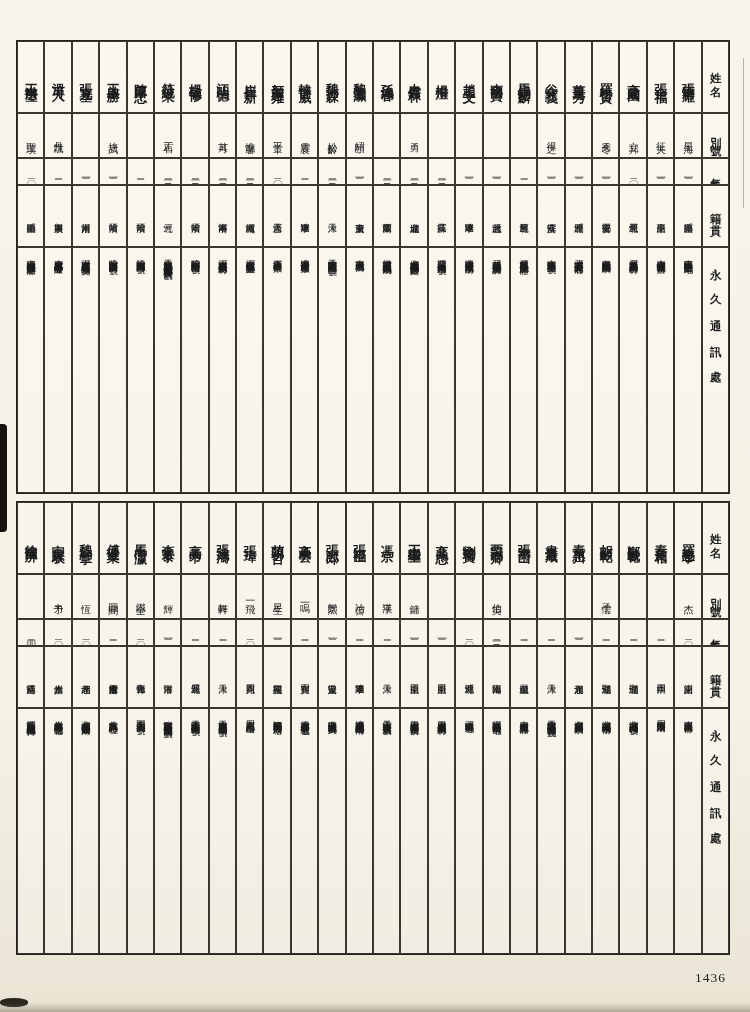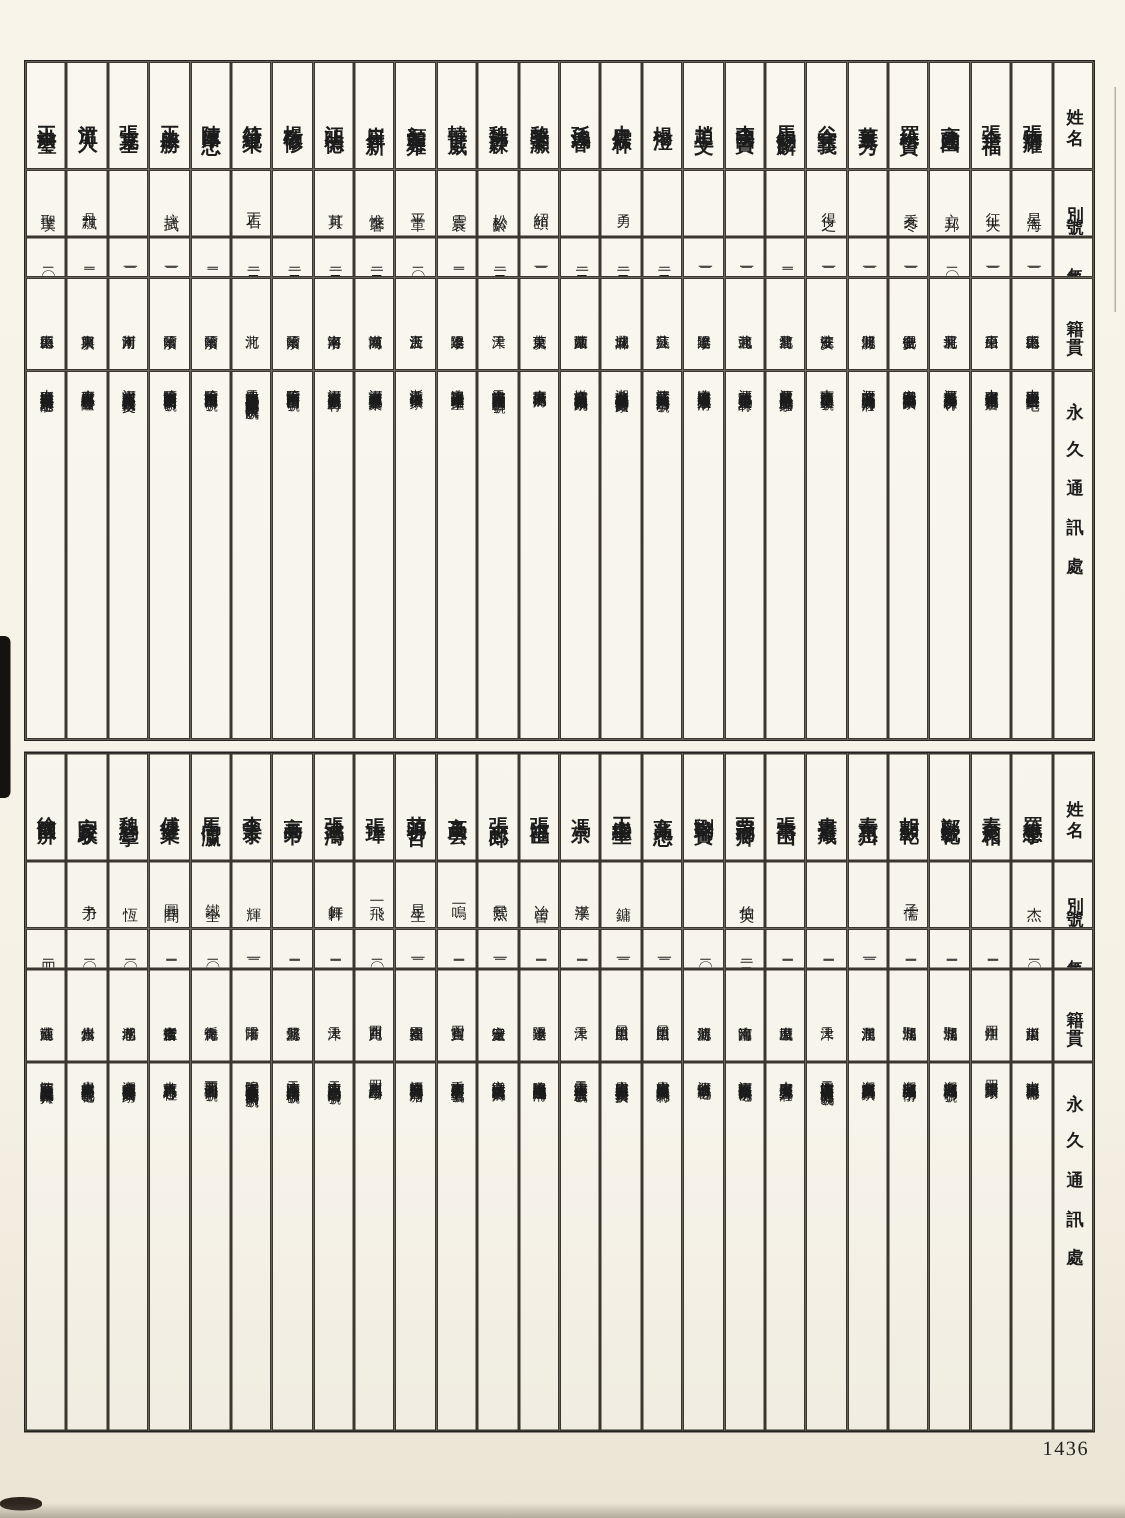--- a/index.html
+++ b/index.html
@@ -35,21 +35,21 @@
   .hc-alias .v{letter-spacing:8px;}
   .hc-age   .v{font-size:10.5px;letter-spacing:2px;}
   .hc-native .v{letter-spacing:12px;}
   .hc-addr{align-items:flex-start;padding-top:10px;}
   .hc-addr  .v{letter-spacing:26px;}
   
   .streak{position:absolute;left:0;top:424px;width:7px;height:108px;background:#15130f;border-radius:0 4px 4px 0;}
   .blob{position:absolute;left:0;bottom:5px;width:28px;height:9px;background:#2b271f;border-radius:45%;}
   .edge{position:absolute;left:0;right:0;bottom:0;height:10px;background:linear-gradient(180deg,rgba(110,102,86,0),rgba(110,102,86,0.45));}
   .crease{position:absolute;right:6px;top:58px;width:1px;height:150px;background:rgba(60,55,45,0.35);}
-  .pageno{position:absolute;right:24px;bottom:38px;font-size:13.5px;letter-spacing:1px;color:#222;}
+  .pageno{position:absolute;right:24px;bottom:26px;font-size:13.5px;letter-spacing:1px;color:#222;}
 </style>
 </head>
 <body>
 
 <div class="page">
 
   <div class="sheet">
 
     <section class="block">
       <div class="grid">

